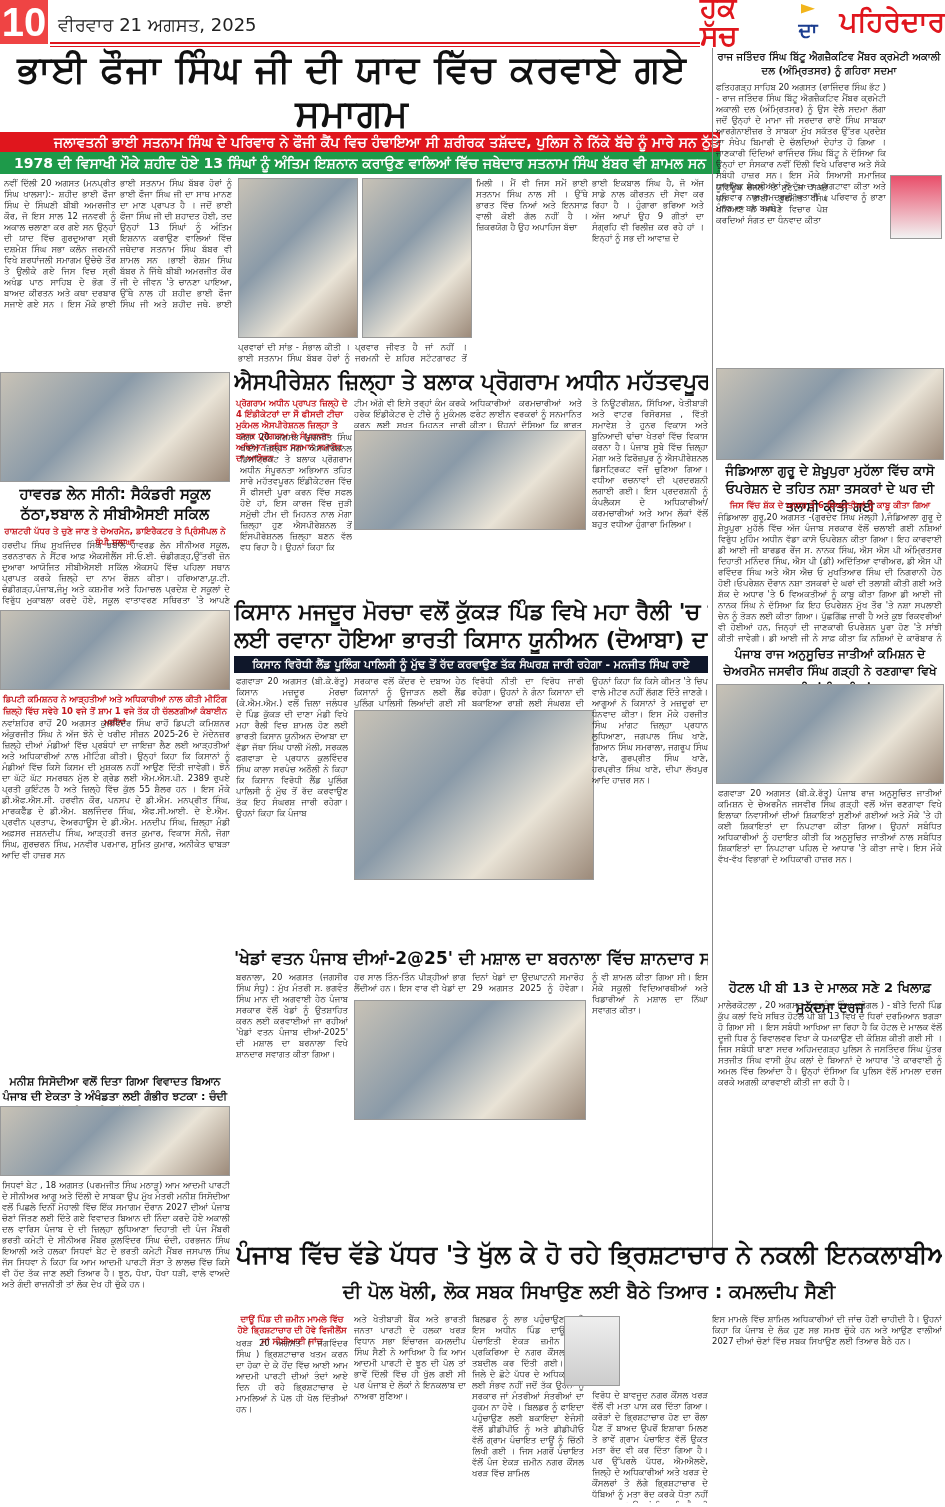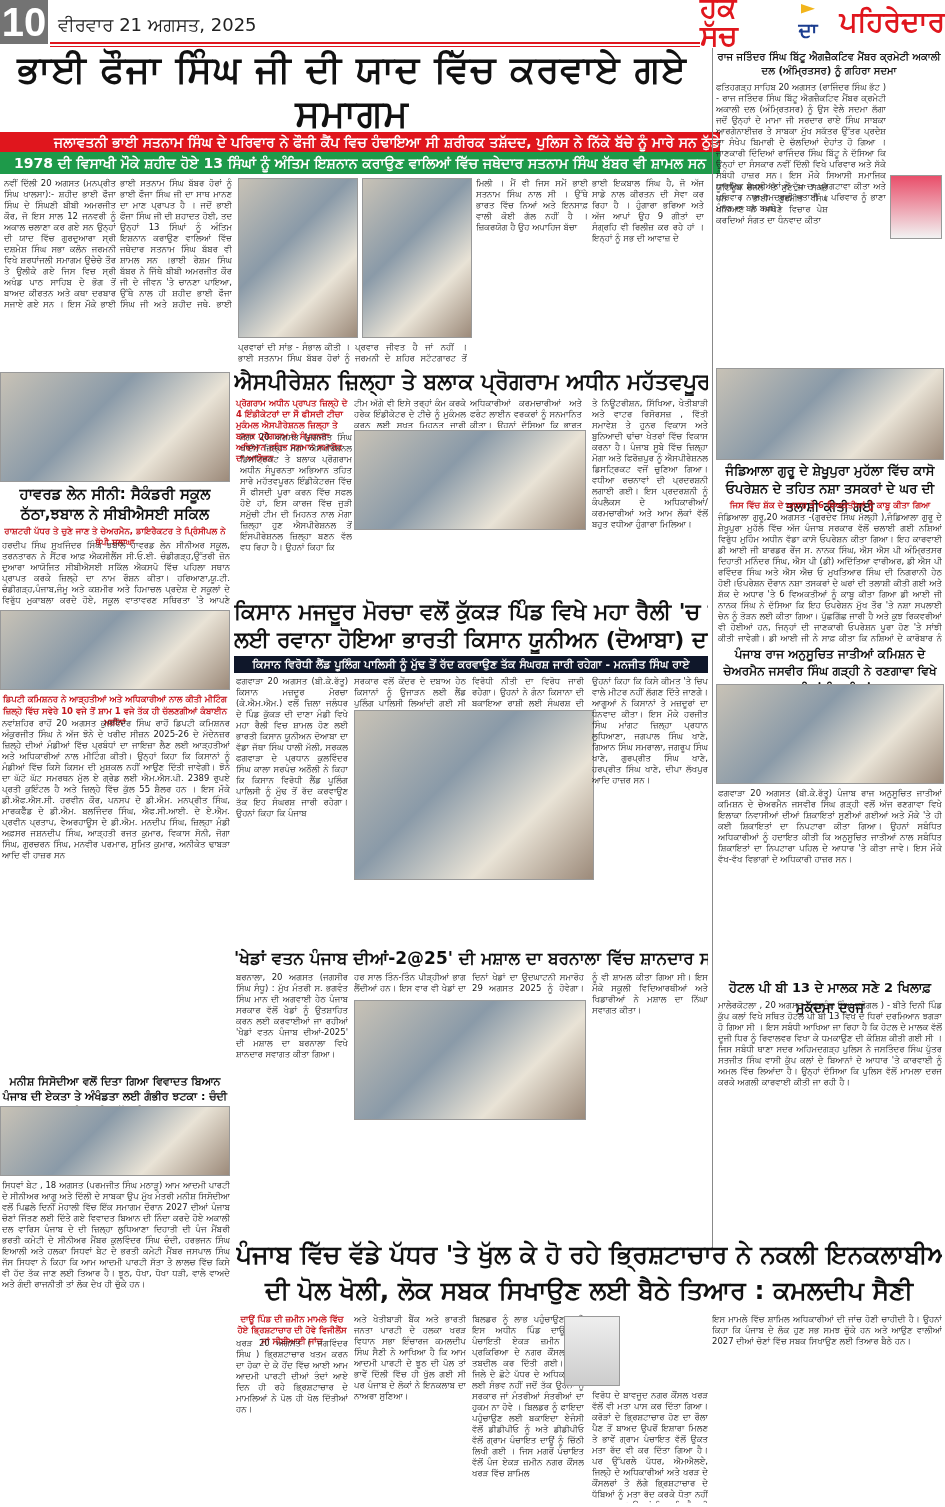--- a/index.html
+++ b/index.html
@@ -1,18 +1,18 @@
 <!DOCTYPE html>
 <html><head>
 <meta charset="utf-8">
 <style>
 *{box-sizing:border-box;margin:0;padding:0}
 body{width:945px;height:1507px;background:#fff;font-family:"DejaVu Sans",sans-serif;color:#111;position:relative;overflow:hidden}
 .abs{position:absolute}
-.pageno{left:0;top:0;width:48px;height:44px;background:#737373;color:#fff;font:bold 40px/44px "Liberation Sans",sans-serif;text-align:center}
+.pageno{left:0;top:0;width:48px;height:44px;background:#ef4444;color:#fff;font:bold 40px/44px "Liberation Sans",sans-serif;text-align:center}
 .date{left:58px;top:14px;font-size:18px;color:#222}
 .rule1{left:50px;top:42px;width:650px;height:2px;background:#e0161d}
 .rule2{left:50px;top:46px;width:650px;height:1px;background:#e0161d}
 .mast{left:700px;top:0;width:245px;height:44px;display:flex;align-items:center;justify-content:center;gap:22px}
 .mast span{font:bold 28px/1 "DejaVu Sans",sans-serif;color:#e0161d}
 .mast .da{color:#1a3c8f;font-size:20px}
 .flag{width:14px;height:16px;background:#f2b51c;clip-path:polygon(0 0,100% 30%,0 60%)}
 .hl1{left:4px;top:48px;width:696px;font:bold 37px/44px "DejaVu Sans",sans-serif;text-align:center;color:#111;letter-spacing:1px}
 .redbar{left:0;top:132px;width:720px;height:20px;background:#e0161d;color:#fff;font:bold 14px/20px "DejaVu Sans",sans-serif;text-align:right;overflow:hidden;white-space:nowrap}
 .greenbar{left:0;top:152px;width:720px;height:22px;background:#1e9a4a;color:#fff;font:bold 14px/22px "DejaVu Sans",sans-serif;text-align:center;overflow:hidden;white-space:nowrap}
@@ -106,20 +106,20 @@
 <div class="abs body" style="left:2px;top:1180px;width:228px;height:310px">ਸਿਧਵਾਂ ਬੇਟ , 18 ਅਗਸਤ (ਪਰਮਜੀਤ ਸਿੰਘ ਮਠਾੜੂ) ਆਮ ਆਦਮੀ ਪਾਰਟੀ ਦੇ ਸੀਨੀਅਰ ਆਗੂ ਅਤੇ ਦਿੱਲੀ ਦੇ ਸਾਬਕਾ ਉਪ ਮੁੱਖ ਮੰਤਰੀ ਮਨੀਸ਼ ਸਿਸੋਦੀਆ ਵਲੋਂ ਪਿਛਲੇ ਦਿਨੀਂ ਮੋਹਾਲੀ ਵਿੱਚ ਇੱਕ ਸਮਾਗਮ ਦੌਰਾਨ 2027 ਦੀਆਂ ਪੰਜਾਬ ਚੋਣਾਂ ਜਿੱਤਣ ਲਈ ਦਿੱਤੇ ਗਏ ਵਿਵਾਦਤ ਬਿਆਨ ਦੀ ਨਿੰਦਾ ਕਰਦੇ ਹੋਏ ਅਕਾਲੀ ਦਲ ਵਾਰਿਸ ਪੰਜਾਬ ਦੇ ਦੀ ਜ਼ਿਲ੍ਹਾ ਲੁਧਿਆਣਾ ਦਿਹਾਤੀ ਦੀ ਪੰਜ ਮੈਂਬਰੀ ਭਰਤੀ ਕਮੇਟੀ ਦੇ ਸੀਨੀਅਰ ਮੈਂਬਰ ਕੁਲਵਿੰਦਰ ਸਿੰਘ ਚੰਦੀ, ਹਰਭਜਨ ਸਿੰਘ ਇਆਲੀ ਅਤੇ ਹਲਕਾ ਸਿਧਵਾਂ ਬੇਟ ਦੇ ਭਰਤੀ ਕਮੇਟੀ ਮੈਂਬਰ ਜਸਪਾਲ ਸਿੰਘ ਜੱਸ ਸਿਧਵਾ ਨੇ ਕਿਹਾ ਕਿ ਆਮ ਆਦਮੀ ਪਾਰਟੀ ਸੱਤਾ ਤੇ ਲਾਲਚ ਵਿੱਚ ਕਿਸੇ ਵੀ ਹੱਦ ਤੱਕ ਜਾਣ ਲਈ ਤਿਆਰ ਹੈ। ਝੂਠ, ਧੋਖਾ, ਧੋਖਾ ਧੜੀ, ਵਾਲੇ ਵਾਅਦੇ ਅਤੇ ਗੰਦੀ ਰਾਜਨੀਤੀ ਤਾਂ ਲੋਕ ਦੇਖ ਹੀ ਚੁੱਕੇ ਹਨ।</div>
 
 <div class="abs h2s" style="left:234px;top:948px;width:474px;font-size:17px;white-space:nowrap">'ਖੇਡਾਂ ਵਤਨ ਪੰਜਾਬ ਦੀਆਂ-2@25' ਦੀ ਮਸ਼ਾਲ ਦਾ ਬਰਨਾਲਾ ਵਿੱਚ ਸ਼ਾਨਦਾਰ ਸਵਾਗਤ</div>
 <div class="abs body" style="left:236px;top:972px;width:112px;height:250px">ਬਰਨਾਲਾ, 20 ਅਗਸਤ (ਜਗਸੀਰ ਸਿੰਘ ਸੰਧੂ) : ਮੁੱਖ ਮੰਤਰੀ ਸ. ਭਗਵੰਤ ਸਿੰਘ ਮਾਨ ਦੀ ਅਗਵਾਈ ਹੇਠ ਪੰਜਾਬ ਸਰਕਾਰ ਵੱਲੋਂ ਖੇਡਾਂ ਨੂੰ ਉਤਸ਼ਾਹਿਤ ਕਰਨ ਲਈ ਕਰਵਾਈਆਂ ਜਾ ਰਹੀਆਂ 'ਖੇਡਾਂ ਵਤਨ ਪੰਜਾਬ ਦੀਆਂ-2025' ਦੀ ਮਸ਼ਾਲ ਦਾ ਬਰਨਾਲਾ ਵਿਖੇ ਸ਼ਾਨਦਾਰ ਸਵਾਗਤ ਕੀਤਾ ਗਿਆ।</div>
 <div class="abs body" style="left:354px;top:972px;width:112px;height:22px">ਹਰ ਸਾਲ ਤਿੰਨ-ਤਿੰਨ ਪੀੜ੍ਹੀਆਂ ਭਾਗ ਲੈਂਦੀਆਂ ਹਨ। ਇਸ ਵਾਰ ਵੀ ਖੇਡਾਂ ਦਾ ਉਦਘਾਟਨ ਮੁੱਖ ਮੰਤਰੀ ਵੱਲੋਂ ਕੀਤਾ ਜਾਵੇਗਾ।</div>
 <div class="abs body" style="left:472px;top:972px;width:112px;height:22px">ਦਿਨਾਂ ਖੇਡਾਂ ਦਾ ਉਦਘਾਟਨੀ ਸਮਾਰੋਹ 29 ਅਗਸਤ 2025 ਨੂੰ ਹੋਵੇਗਾ। ਇਨ੍ਹਾਂ ਖੇਡਾਂ ਵਿੱਚ 37 ਤਰ੍ਹਾਂ ਦੀਆਂ ਖੇਡਾਂ ਸ਼ਾਮਲ ਹਨ।</div>
 <div class="abs body" style="left:592px;top:972px;width:116px;height:250px">ਨੂੰ ਵੀ ਸ਼ਾਮਲ ਕੀਤਾ ਗਿਆ ਸੀ। ਇਸ ਮੌਕੇ ਸਕੂਲੀ ਵਿਦਿਆਰਥੀਆਂ ਅਤੇ ਖਿਡਾਰੀਆਂ ਨੇ ਮਸ਼ਾਲ ਦਾ ਨਿੱਘਾ ਸਵਾਗਤ ਕੀਤਾ।</div>
 <div class="abs photo" style="left:354px;top:1000px;width:232px;height:120px"></div>
 
 <div class="abs h2" style="left:236px;top:1238px;width:706px;font-size:25px;line-height:34px">ਪੰਜਾਬ ਵਿੱਚ ਵੱਡੇ ਪੱਧਰ 'ਤੇ ਖੁੱਲ ਕੇ ਹੋ ਰਹੇ ਭ੍ਰਿਸ਼ਟਾਚਾਰ ਨੇ ਨਕਲੀ ਇਨਕਲਾਬੀਆਂ</div>
-<div class="abs h2" style="left:236px;top:1274px;width:706px;font-size:25px;line-height:34px">ਦੀ ਪੋਲ ਖੋਲੀ, ਲੋਕ ਸਬਕ ਸਿਖਾਉਣ ਲਈ ਬੈਠੇ ਤਿਆਰ : ਕਮਲਦੀਪ ਸੈਣੀ</div>
+<div class="abs h2" style="left:236px;top:1274px;width:706px;font-size:19px;line-height:34px">ਦੀ ਪੋਲ ਖੋਲੀ, ਲੋਕ ਸਬਕ ਸਿਖਾਉਣ ਲਈ ਬੈਠੇ ਤਿਆਰ : ਕਮਲਦੀਪ ਸੈਣੀ</div>
 <div class="abs sub" style="left:236px;top:1314px;width:112px">ਦਾਊਂ ਪਿੰਡ ਦੀ ਜ਼ਮੀਨ ਮਾਮਲੇ ਵਿੱਚ ਹੋਏ ਭ੍ਰਿਸ਼ਟਾਚਾਰ ਦੀ ਹੋਵੇ ਵਿਜੀਲੈਂਸ ਜਾਂ ਸੀਬੀਆਈ ਜਾਂਚ</div>
 <div class="abs body" style="left:236px;top:1338px;width:112px;height:165px">ਖਰੜ 20 ਅਗਸਤ ( ਜਗਵਿੰਦਰ ਸਿੰਘ ) ਭ੍ਰਿਸ਼ਟਾਚਾਰ ਖਤਮ ਕਰਨ ਦਾ ਹੋਕਾ ਦੇ ਕੇ ਹੋਂਦ ਵਿੱਚ ਆਈ ਆਮ ਆਦਮੀ ਪਾਰਟੀ ਦੀਆਂ ਤੰਦਾਂ ਆਏ ਦਿਨ ਹੀ ਰਹੇ ਭ੍ਰਿਸ਼ਟਾਚਾਰ ਦੇ ਮਾਮਲਿਆਂ ਨੇ ਪੋਲ ਹੀ ਖੋਲ ਦਿੱਤੀਆਂ ਹਨ।</div>
 <div class="abs body" style="left:354px;top:1314px;width:112px;height:189px">ਅਤੇ ਖੇਤੀਬਾੜੀ ਬੈਂਕ ਅਤੇ ਭਾਰਤੀ ਜਨਤਾ ਪਾਰਟੀ ਦੇ ਹਲਕਾ ਖਰੜ ਵਿਧਾਨ ਸਭਾ ਇੰਚਾਰਜ ਕਮਲਦੀਪ ਸਿੰਘ ਸੈਣੀ ਨੇ ਆਖਿਆ ਹੈ ਕਿ ਆਮ ਆਦਮੀ ਪਾਰਟੀ ਦੇ ਝੂਠ ਦੀ ਪੋਲ ਤਾਂ ਭਾਵੇਂ ਦਿੱਲੀ ਵਿੱਚ ਹੀ ਖੁੱਲ ਗਈ ਸੀ ਪਰ ਪੰਜਾਬ ਦੇ ਲੋਕਾਂ ਨੇ ਇਨਕਲਾਬ ਦਾ ਨਾਅਰਾ ਸੁਣਿਆ।</div>
 <div class="abs body" style="left:472px;top:1314px;width:112px;height:189px">ਬਿਲਡਰ ਨੂੰ ਲਾਭ ਪਹੁੰਚਾਉਣ ਲਈ ਇਸ ਅਧੀਨ ਪਿੰਡ ਦਾਊਂ ਦੀ ਪੰਚਾਇਤੀ ਏਕੜ ਜ਼ਮੀਨ ਇਸ ਪ੍ਰਕਿਰਿਆ ਦੇ ਨਗਰ ਕੌਂਸਲ ਵਿੱਚ ਤਬਦੀਲ ਕਰ ਦਿੱਤੀ ਗਈ। ਕਲਾ ਜਿਲੇ ਦੇ ਛੋਟੇ ਪੱਧਰ ਦੇ ਅਧਿਕਾਰੀਆਂ ਲਈ ਸੰਭਵ ਨਹੀਂ ਜਦੋਂ ਤੱਕ ਉਹਨਾਂ ਨੂੰ ਸਰਕਾਰ ਜਾਂ ਮੰਤਰੀਆਂ ਸੰਤਰੀਆਂ ਦਾ ਹੁਕਮ ਨਾ ਹੋਵੇ । ਬਿਲਡਰ ਨੂੰ ਫਾਇਦਾ ਪਹੁੰਚਾਉਣ ਲਈ ਬਕਾਇਦਾ ਏਜੰਸੀ ਵੱਲੋਂ ਡੀਡੀਪੀਓ ਨੂੰ ਅਤੇ ਡੀਡੀਪੀਓ ਵੱਲੋਂ ਗ੍ਰਾਮ ਪੰਚਾਇਤ ਦਾਊਂ ਨੂੰ ਚਿੱਠੀ ਲਿਖੀ ਗਈ । ਜਿਸ ਮਗਰੋਂ ਪੰਚਾਇਤ ਵੱਲੋਂ ਪੰਜ ਏਕੜ ਜ਼ਮੀਨ ਨਗਰ ਕੌਂਸਲ ਖਰੜ ਵਿੱਚ ਸ਼ਾਮਿਲ</div>
 <div class="abs photo" style="left:564px;top:1316px;width:56px;height:70px;background:linear-gradient(#eee,#ccc)"></div>
 <div class="abs body" style="left:592px;top:1390px;width:116px;height:113px">ਵਿਰੋਧ ਦੇ ਬਾਵਜੂਦ ਨਗਰ ਕੌਂਸਲ ਖਰੜ ਵੱਲੋਂ ਵੀ ਮਤਾ ਪਾਸ ਕਰ ਦਿੱਤਾ ਗਿਆ। ਕਰੋੜਾਂ ਦੇ ਭ੍ਰਿਸ਼ਟਾਚਾਰ ਹੋਣ ਦਾ ਰੌਲਾ ਪੈਣ ਤੋਂ ਬਾਅਦ ਉਪਰੋਂ ਇਸ਼ਾਰਾ ਮਿਲਣ ਤੇ ਭਾਵੇਂ ਗ੍ਰਾਮ ਪੰਚਾਇਤ ਵੱਲੋਂ ਉਕਤ ਮਤਾ ਰੱਦ ਵੀ ਕਰ ਦਿੱਤਾ ਗਿਆ ਹੈ। ਪਰ ਉੱਪਰਲੇ ਪੱਧਰ, ਐਮਐਲਏ, ਜਿਲ੍ਹੇ ਦੇ ਅਧਿਕਾਰੀਆਂ ਅਤੇ ਖਰੜ ਦੇ ਕੌਂਸਲਰਾਂ ਤੇ ਲੱਗੇ ਭ੍ਰਿਸ਼ਟਾਚਾਰ ਦੇ ਧੱਬਿਆਂ ਨੂੰ ਮਤਾ ਰੱਦ ਕਰਕੇ ਧੋਤਾ ਨਹੀਂ ਜਾ ਸਕਦਾ। ਉਹਨਾਂ ਕਿਹਾ ਕਿ ਹੈਰਾਨੀ ਦੀ ਗੱਲ ਹੈ ਕਿ</div>
 <div class="abs body" style="left:712px;top:1314px;width:230px;height:189px">ਇਸ ਮਾਮਲੇ ਵਿੱਚ ਸ਼ਾਮਿਲ ਅਧਿਕਾਰੀਆਂ ਦੀ ਜਾਂਚ ਹੋਣੀ ਚਾਹੀਦੀ ਹੈ। ਉਹਨਾਂ ਕਿਹਾ ਕਿ ਪੰਜਾਬ ਦੇ ਲੋਕ ਹੁਣ ਸਭ ਸਮਝ ਚੁੱਕੇ ਹਨ ਅਤੇ ਆਉਣ ਵਾਲੀਆਂ 2027 ਦੀਆਂ ਚੋਣਾਂ ਵਿੱਚ ਸਬਕ ਸਿਖਾਉਣ ਲਈ ਤਿਆਰ ਬੈਠੇ ਹਨ।</div>
 
 </body></html>

